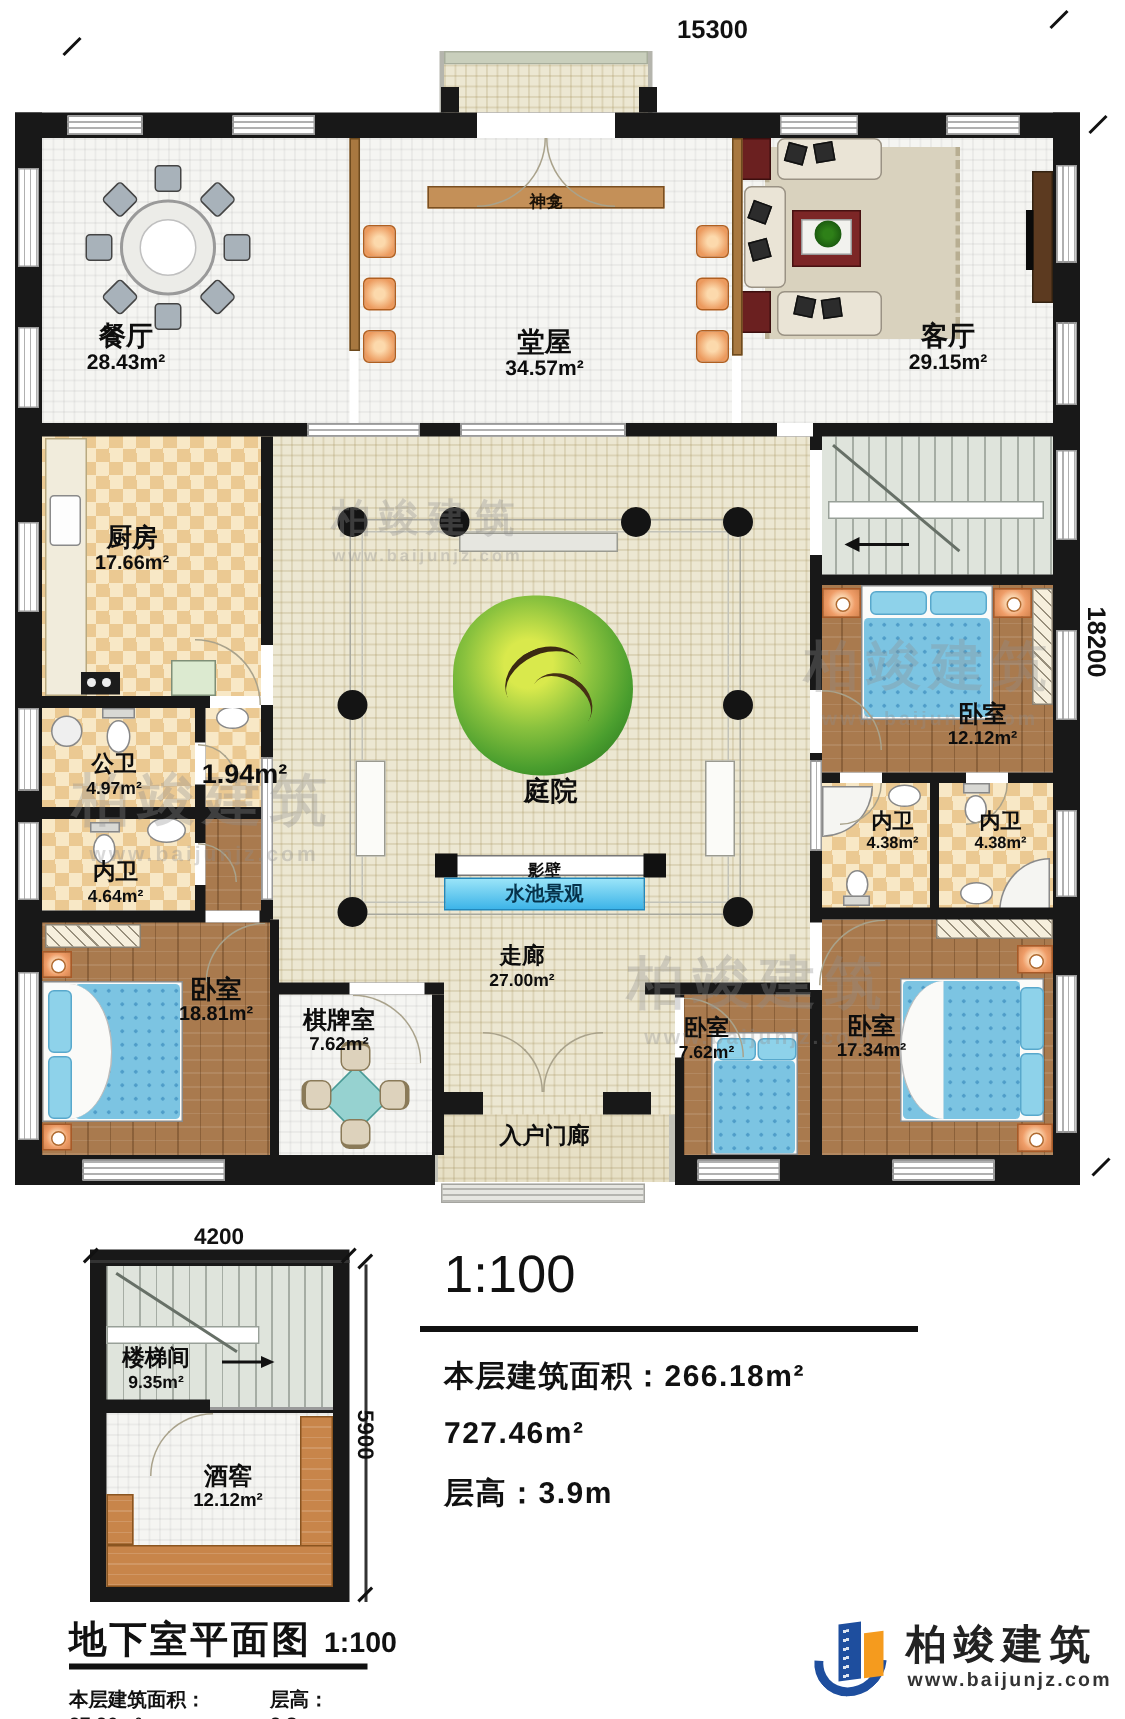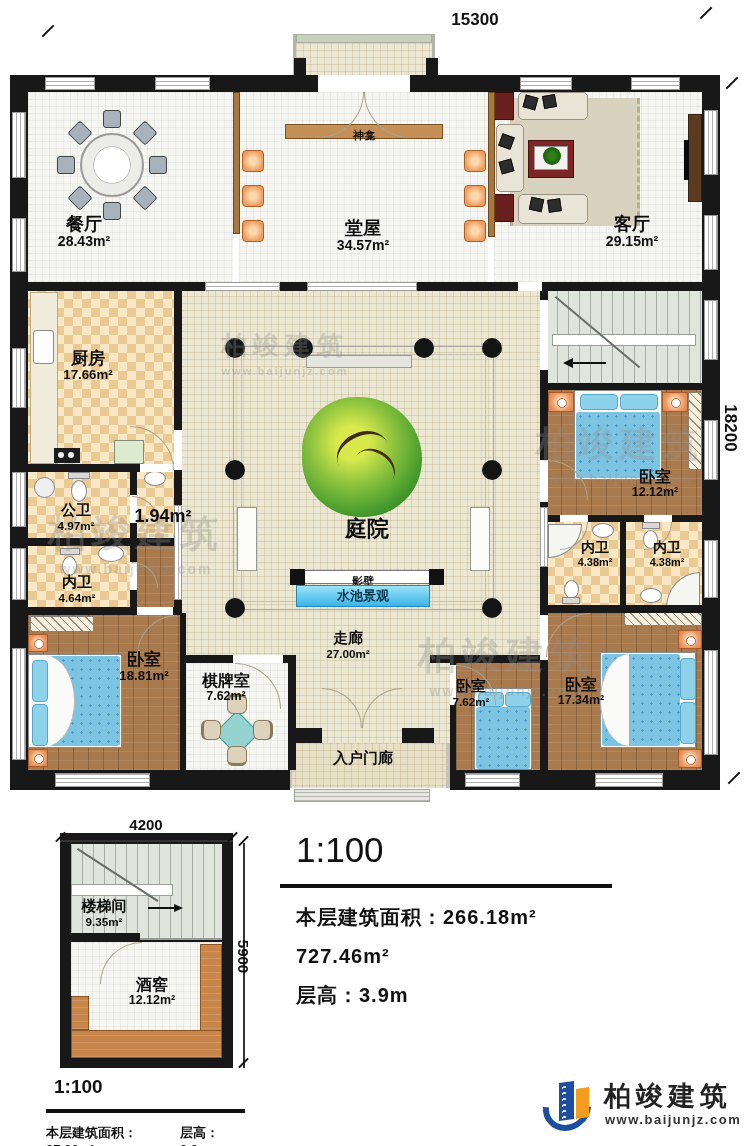--- a/index.html
+++ b/index.html
@@ -364,21 +364,21 @@
     <span class="ar">12.12m²</span>
   </div>
   <div class="lbl" style="left:564px;top:540px;width:62px;font-size:14px">
     <span class="nm">内卫</span>
     <span class="ar">4.38m²</span>
   </div>
   <div class="lbl" style="left:636px;top:540px;width:62px;font-size:14px">
     <span class="nm">内卫</span>
     <span class="ar">4.38m²</span>
   </div>
-  <div class="lbl" style="left:330px;top:517px;width:74px;font-size:22px">
+  <div class="lbl" style="left:330px;top:517px;width:74px;font-size:18px">
     <span class="nm">庭院</span>
   </div>
 
   <div class="dim" style="left:425px;top:10px;width:100px">15300</div>
   <div class="dim" style="left:690px;top:418px;width:80px;transform:rotate(90deg)">18200</div>
   <div class="tick" style="left:40px;top:30px"></div>
   <div class="tick" style="left:698px;top:12px"></div>
   <div class="tick" style="left:724px;top:82px"></div>
   <div class="tick" style="left:726px;top:777px"></div>
 
@@ -405,20 +405,21 @@
   </div>
   <div class="abs" style="left:60px;top:840px;width:173px;height:2px;background:#333"></div>
   <div class="dim" style="left:116px;top:816px;width:60px;font-size:15px">4200</div>
   <div class="tick" style="left:54px;top:836px;width:13px"></div>
   <div class="tick" style="left:226px;top:836px;width:13px"></div>
   <div class="abs" style="left:243px;top:843px;width:2px;height:225px;background:#333"></div>
   <div class="dim" style="left:211px;top:948px;width:64px;font-size:15px;transform:rotate(90deg)">5900</div>
   <div class="tick" style="left:237px;top:840px;width:13px"></div>
   <div class="tick" style="left:237px;top:1062px;width:13px"></div>
   <div class="abs" style="left:46px;top:1076px;width:220px;display:flex;align-items:baseline">
+    <span style="font-size:25px;font-weight:700;letter-spacing:2px">地下室平面图</span>
     <span style="font-size:19px;font-weight:700;margin-left:8px">1:100</span>
   </div>
   <div class="abs" style="left:46px;top:1109px;width:199px;height:4px;background:#111"></div>
   <div class="abs" style="left:46px;top:1124px;width:200px;display:flex;justify-content:space-between;font-size:13px;font-weight:700">
     <span><span>本层建筑面积：</span><span>27.26m²</span></span>
     <span><span>层高：</span><span>2.8m</span></span>
   </div>
 
   <div class="abs" style="left:280px;top:830px;width:360px;display:flex;align-items:baseline">
     <span style="font-size:35px;font-weight:400;margin-left:16px">1:100</span>

